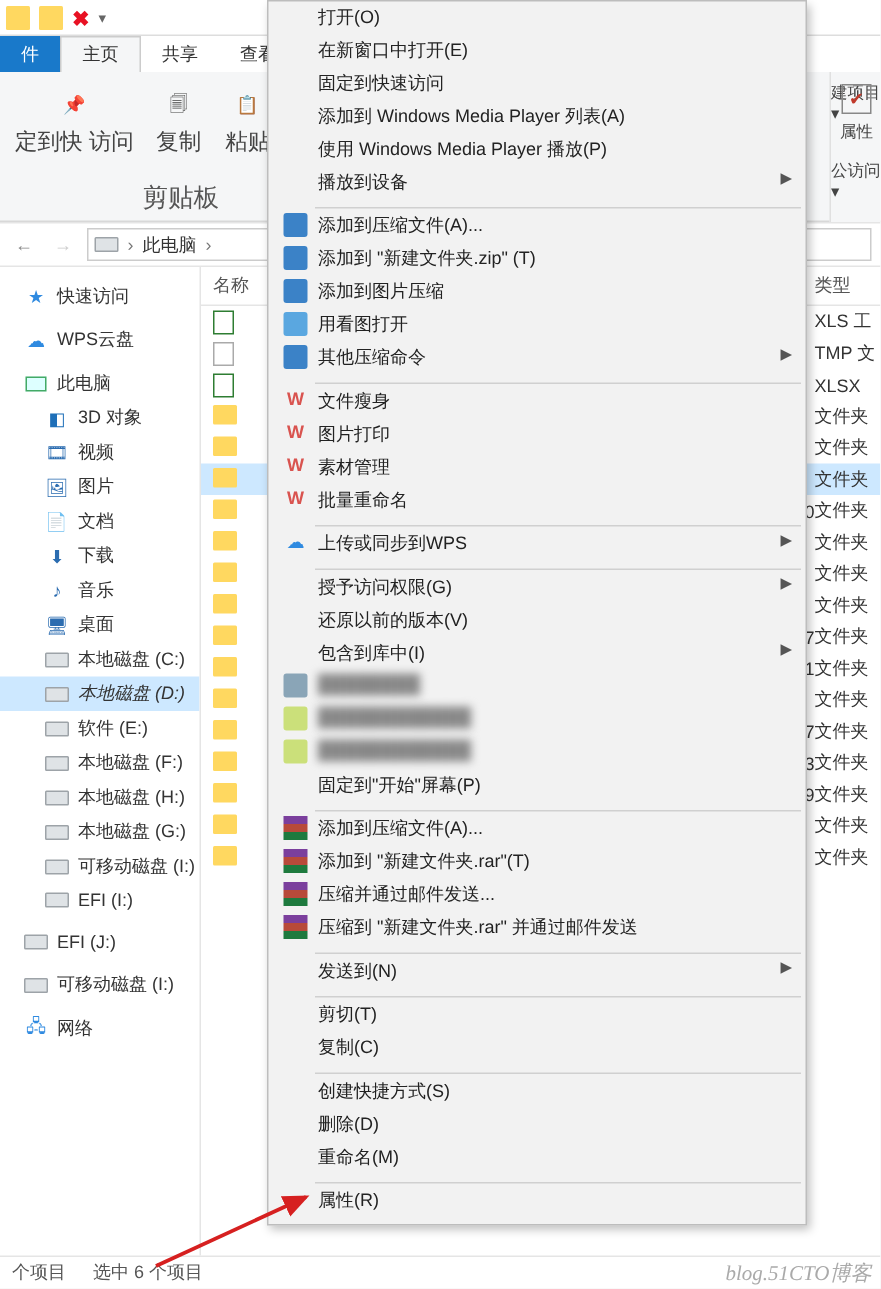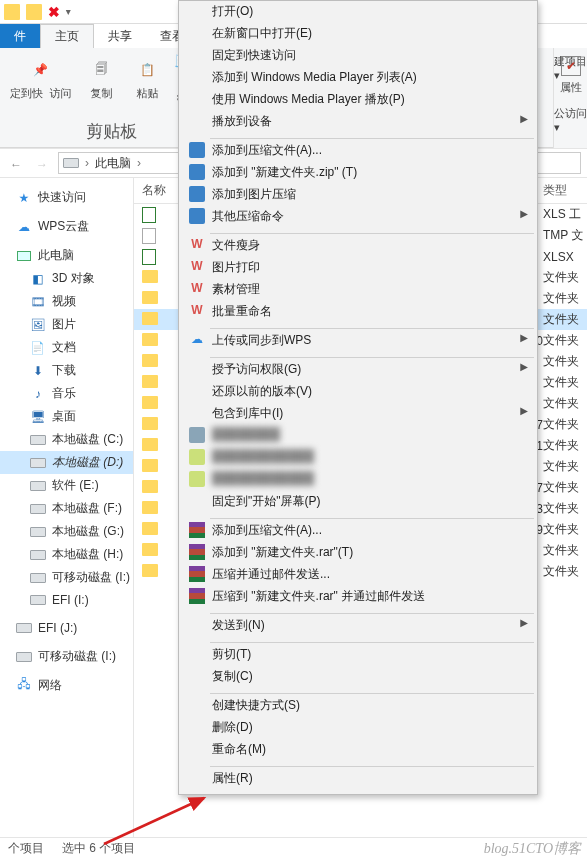--- a/index.html
+++ b/index.html
@@ -15,21 +15,21 @@
 .ribbon-tabs .tab { padding: 0 14px; display: flex; align-items: center; color: #333; cursor: default; }
 .ribbon-tabs .tab.file { background: #1979ca; color: #fff; }
 .ribbon-tabs .tab.active { border: 1px solid #ccc; border-bottom: none; background: #f5f6f7; }
 
 .ribbon { height: 100px; background: #f5f6f7; border-bottom: 1px solid #d8d8d8; display: flex; padding: 2px 0; }
 .ribbon-group { border-right: 1px solid #e0e0e0; padding: 2px 6px; display: flex; flex-direction: column; align-items: center; justify-content: space-between; }
 .ribbon-group .label { font-size: 17px; color: #555; margin-top: 10px; }
 .ribbon-row { display: flex; gap: 6px; align-items: flex-start; }
 .rbtn { display: flex; flex-direction: column; align-items: center; gap: 2px; padding: 2px 4px; color: #444; }
 .rbtn .ico { width: 32px; height: 32px; display: flex; align-items: center; justify-content: center; }
-.rbtn .txt { font-size: 11px; text-align: center; line-height: 13px; font-family: Liberation Mono, monospace; }
+.rbtn .txt { font-size: 15px; text-align: center; line-height: 13px; }
 .small-stack { display: flex; flex-direction: column; gap: 3px; align-items: flex-start; }
 .small-item { display: flex; align-items: center; gap: 4px; color: #444; font-size: 11px; }
 .small-item .ico-sm { width: 16px; height: 16px; display: inline-flex; align-items: center; justify-content: center; }
 .ribbon-right-cut { position: absolute; right: 0; top: 48px; height: 100px; width: 34px; background: #f5f6f7; border-left: 1px solid #e0e0e0; display:flex; flex-direction:column; align-items:center; justify-content:flex-start; padding-top:6px; gap:24px; }
 
 .addrbar { height: 30px; border-top: 1px solid #e5e5e5; border-bottom: 1px solid #e5e5e5; display: flex; align-items: center; padding: 0 6px; gap: 6px; }
 .addrbar .nav-arr { color: #888; padding: 0 4px; }
 .addrbox { flex: 1; border: 1px solid #ccc; height: 22px; display: flex; align-items: center; padding: 0 4px; gap: 4px; }
 .addrbox .crumb { color: #333; }
 .addrbox .sep { color: #777; padding: 0 2px; }
@@ -210,27 +210,27 @@
     <div class="side-item sub">
         <span class="side-ico">
           <span class="drive-ico"></span>
         </span>
         <span>本地磁盘 (F:)</span>
       </div>
     <div class="side-item sub">
         <span class="side-ico">
           <span class="drive-ico"></span>
         </span>
+        <span>本地磁盘 (H:)</span>
+      </div>
+    <div class="side-item sub">
+        <span class="side-ico">
+          <span class="drive-ico"></span>
+        </span>
         <span>本地磁盘 (G:)</span>
-      </div>
-    <div class="side-item sub">
-        <span class="side-ico">
-          <span class="drive-ico"></span>
-        </span>
-        <span>本地磁盘 (H:)</span>
       </div>
     <div class="side-item sub">
         <span class="side-ico">
           <span class="drive-ico"></span>
         </span>
         <span>可移动磁盘 (I:)</span>
       </div>
     <div class="side-item sub">
         <span class="side-ico">
           <span class="drive-ico"></span>
@@ -419,20 +419,26 @@
       <span class="cico">
         <span style="width:16px;height:16px;background:#3b82c7;display:inline-block;border-radius:2px;"></span>
       </span>
       <span class="ctxt">添加到 "新建文件夹.zip" (T)</span>
     </div>
   <div class="ctx-item">
       <span class="cico">
         <span style="width:16px;height:16px;background:#3b82c7;display:inline-block;border-radius:2px;"></span>
       </span>
       <span class="ctxt">添加到图片压缩</span>
+    </div>
+  <div class="ctx-item">
+      <span class="cico">
+        <span style="width:16px;height:16px;background:#5aa7e0;display:inline-block;border-radius:2px;"></span>
+      </span>
+      <span class="ctxt">用看图打开</span>
     </div>
   <div class="ctx-item">
       <span class="cico">
         <span style="width:16px;height:16px;background:#3b82c7;display:inline-block;border-radius:2px;"></span>
       </span>
       <span class="ctxt">其他压缩命令</span>
       <span class="sub-arrow">▶</span>
     </div>
   <div class="ctx-sep"></div>
   <div class="ctx-item">

